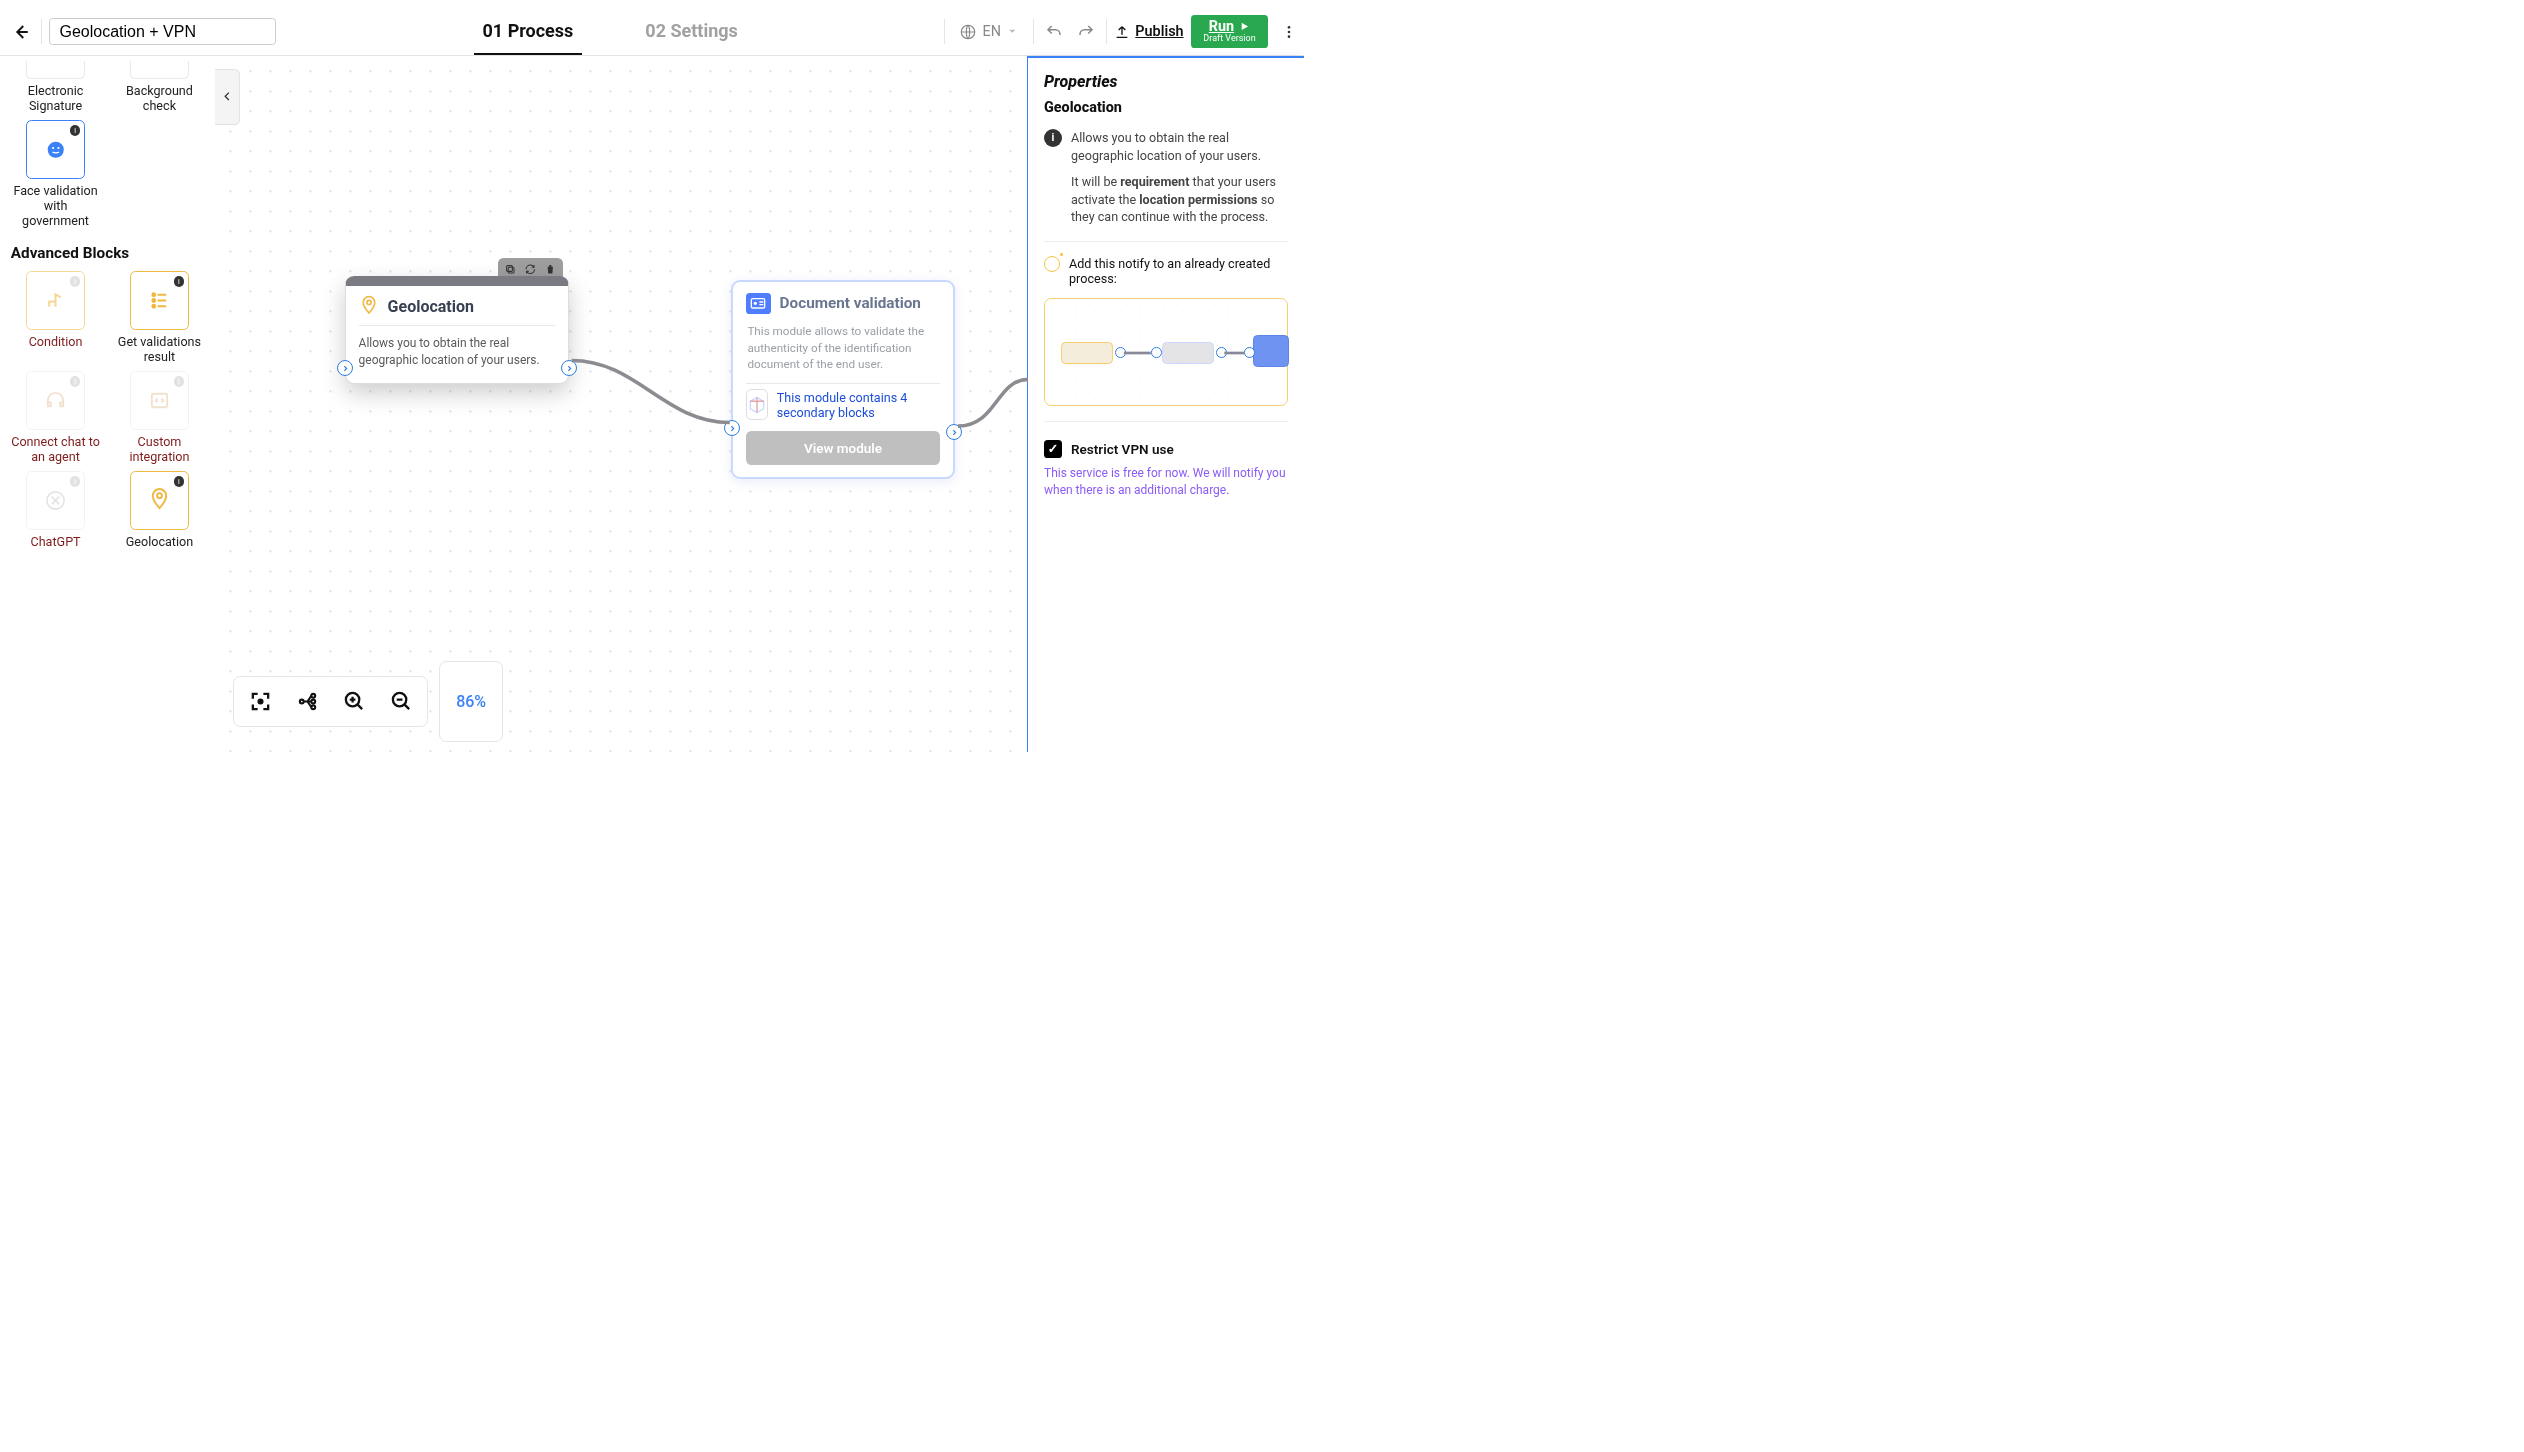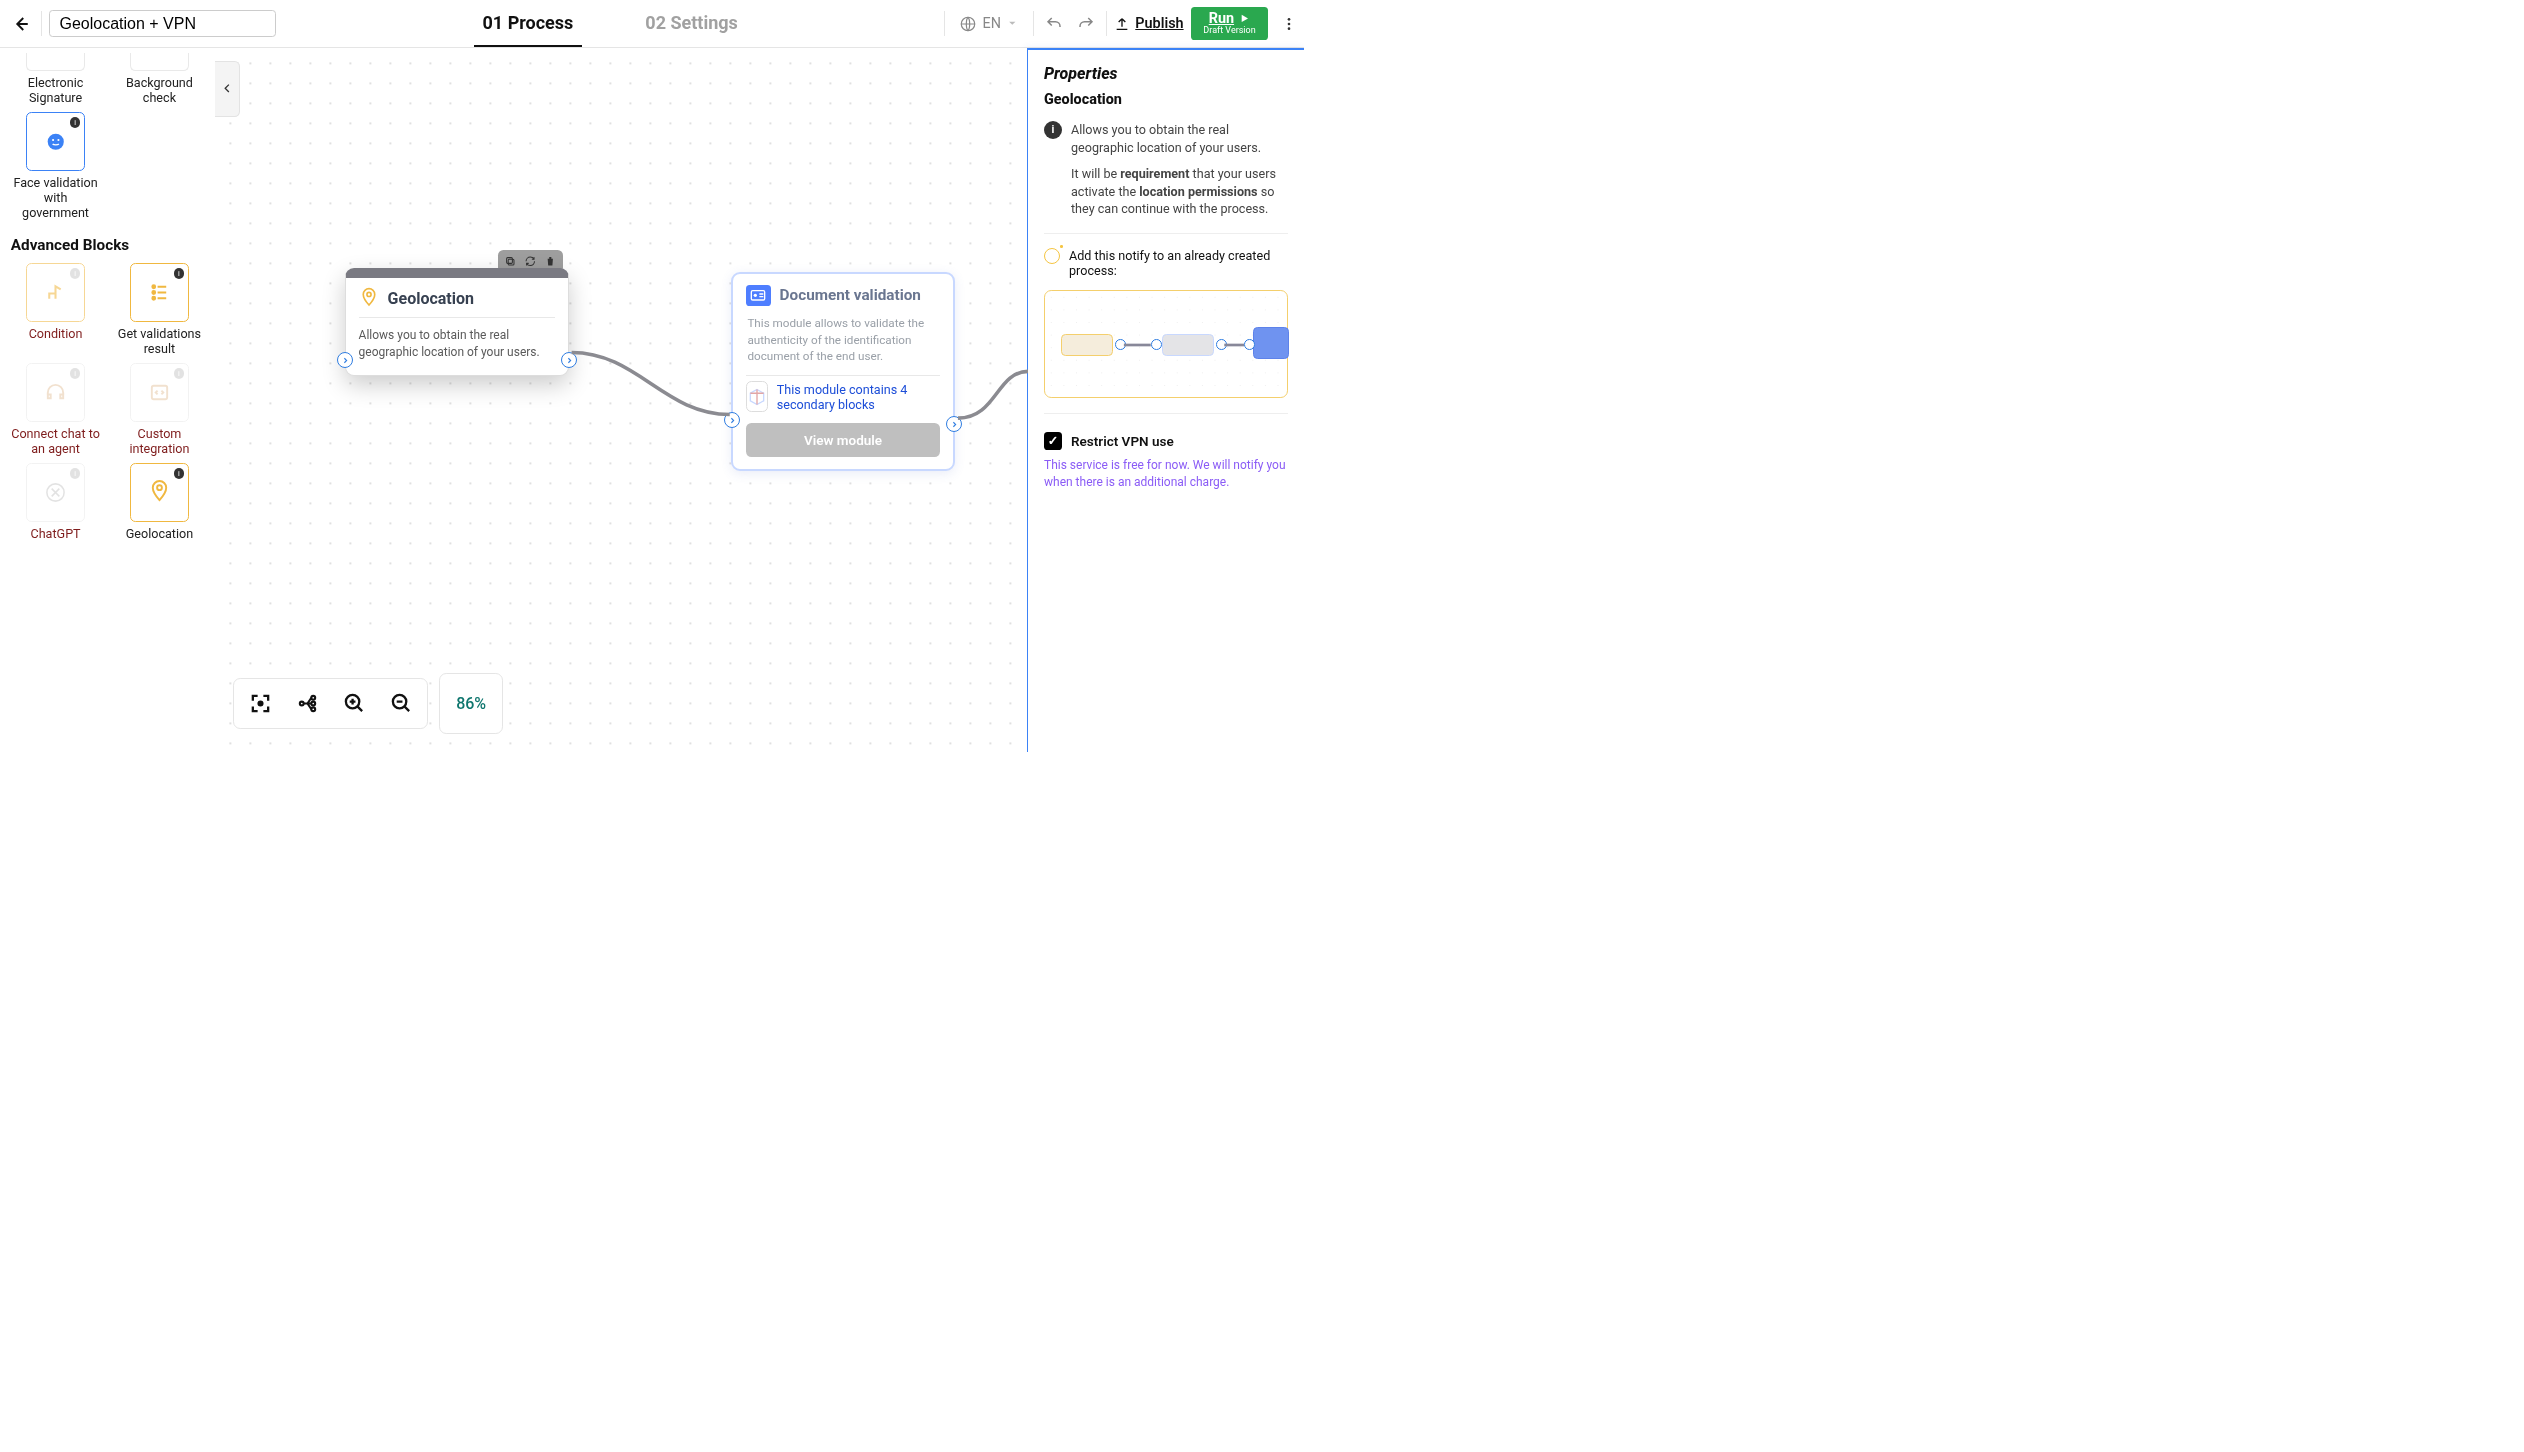--- a/index.html
+++ b/index.html
@@ -12,20 +12,21 @@
     color: #111;
   }
   
   .header {
     display: flex;
     align-items: center;
     height: 48px;
     border-bottom: 0.9px solid #e5e5e5;
     padding: 0 7.2px;
     gap: 7.2px;
+    margin-top: 8px;
   }
   .back-btn {
     width: 27px; height: 27px; display:flex; align-items:center; justify-content:center;
     cursor:pointer;
   }
   .vdiv { width:0.9px; height:25px; background:#e5e5e5; }
   .title-input {
     border:0.9px solid #ccc; border-radius:3.6px; padding:3.6px 9px;
     font-size:16px; font-weight:500; min-width:198px;
   }
@@ -133,21 +134,21 @@
   svg.edge { position:absolute; top:0; left:0; pointer-events:none;}
   
   .bottom-tools {
     position:absolute; left:18px; bottom:18px; display:flex; gap:10.8px; align-items:center;
   }
   .tool-group {
     background:#fff; border:0.9px solid #e5e5e5; border-radius:7.2px;
     display:flex; align-items:center; padding:5.4px 7.2px; gap:9px;
   }
   .tool-group .tool { width:38px; height:38px; display:flex; align-items:center; justify-content:center; cursor:pointer;}
-  .zoom-pct { padding:20px 16px; font-size:16px; color:#0f766e; font-weight:500;}
+  .zoom-pct { padding:30px 16px; font-size:16px; color:#3b82f6; font-weight:500;}
   
   .props {
     width: 277px; border-top:2.7px solid #3b82f6; border-left:0.9px solid #3b82f6;
     height:100%; padding:14.4px 16px; overflow-y:auto; font-size:12.6px;
     box-shadow: -1.8px 0 7.2px rgba(60,100,200,0.1);
   }
   .props h1 { font-size:16px; font-weight:800; margin-bottom:8px;font-style:italic;}
   .props h2 { font-size:14.4px; font-weight:800; margin-bottom:12.6px;}
   .info-row { display:flex; gap:9px; margin-bottom:12.6px;}
   .info-badge {

